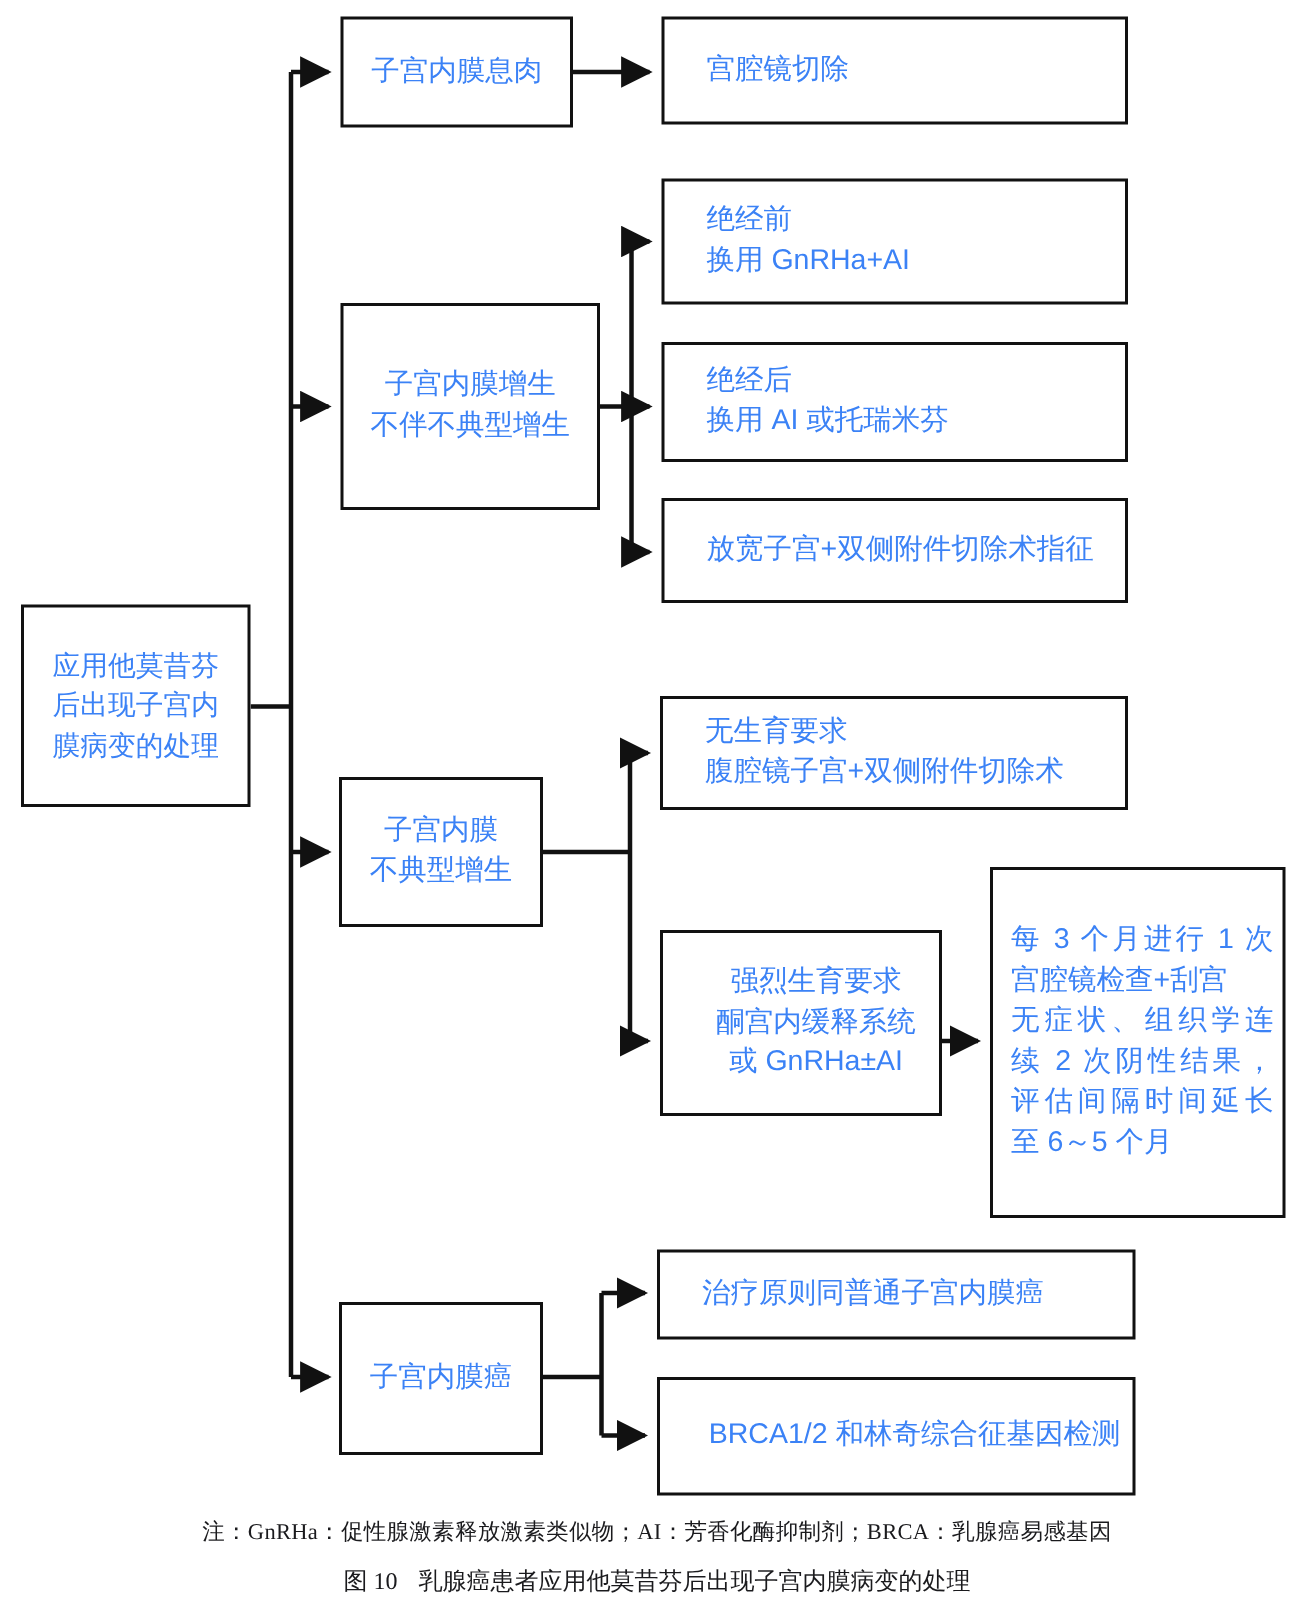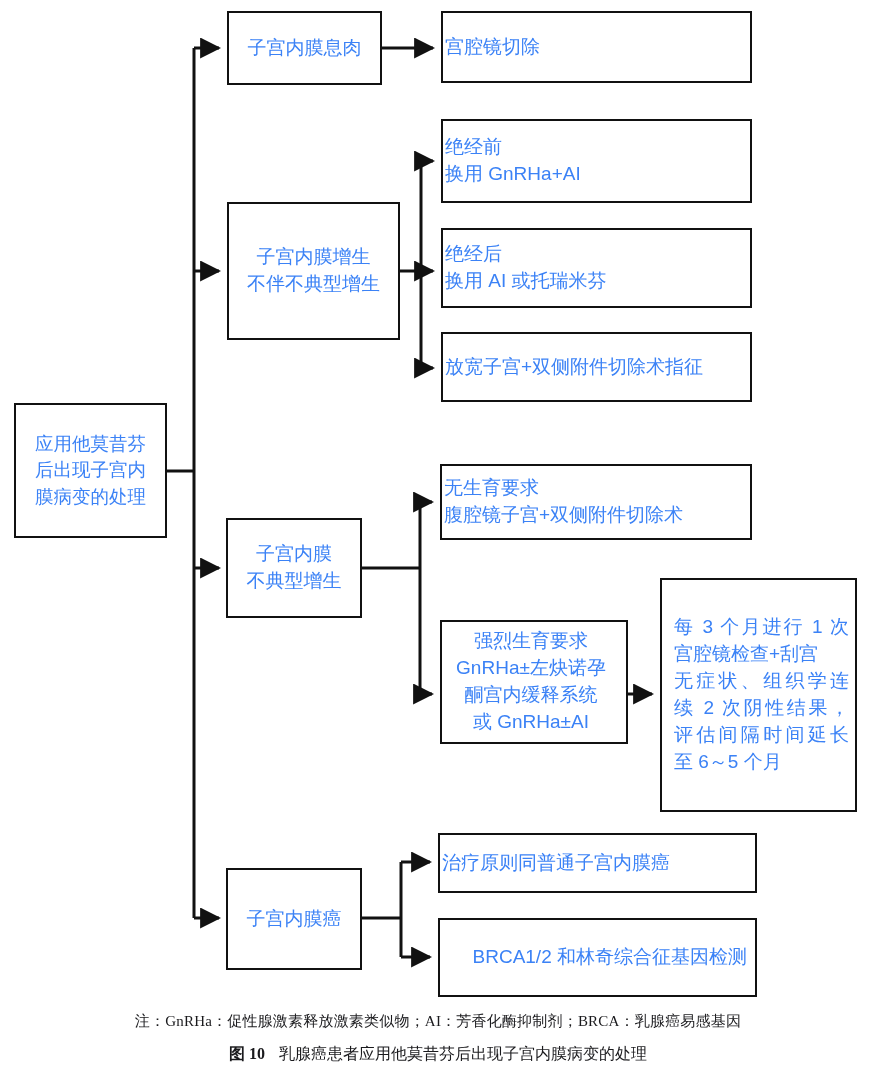--- a/index.html
+++ b/index.html
@@ -32,21 +32,21 @@
     flex-direction: column;
     justify-content: center;
     color: #3b82f6;
   }
   .node .line {
     display: block;
     white-space: pre;
     line-height: 1.42;
   }
   
-  .align-left   { align-items: flex-start; padding-left: 2px; padding-right: 8px; }
+  .align-left   { align-items: flex-start; padding-left: 28px; padding-right: 8px; }
   .align-center { align-items: center; padding-left: 8px; padding-right: 8px; }
 
   .fs-root   { font-size: 18.5px; }
   .fs-node   { font-size: 19px; }
   .fs-leaf   { font-size: 19px; }
   .fs-big    { font-size: 19px; }
 
   .justify-line {
     text-align: justify;
     text-align-last: justify;
@@ -64,21 +64,21 @@
   #note {
     top: 1012px;
     font-size: 15px;
     letter-spacing: 0.2px;
   }
   #figcaption {
     top: 1044px;
     font-size: 16px;
   }
   #figcaption .fignum {
-    font-weight: bold;
+    font-weight: normal;
     font-family: "Liberation Serif", "DejaVu Serif", serif;
   }
   #figcaption .capgap { display: inline-block; width: 14px; }
 </style>
 </head>
 <body>
 
 <div id="page">
 
   <svg class="connectors" viewBox="0 0 876 1076">
@@ -160,21 +160,20 @@
     <span class="line">不典型增生</span>
   </div>
 
   <div class="node align-left fs-leaf" style="left:440px; top:464px; width:312px; height:76px;">
     <span class="line">无生育要求</span>
     <span class="line">腹腔镜子宫+双侧附件切除术</span>
   </div>
 
   <div class="node align-left fs-leaf" style="left:440px; top:620px; width:188px; height:124px;align-items:center;">
     <span class="line">强烈生育要求</span>
-    <span class="line">GnRHa±左炔诺孕</span>
     <span class="line">酮宫内缓释系统</span>
     <span class="line">或 GnRHa±AI</span>
   </div>
 
   <div class="node align-left fs-big" style="left:660px; top:578px; width:197px; height:234px; padding-left:12px; padding-right:6px;">
     <span class="line justify-line">每 3 个月进行 1 次</span>
     <span class="line">宫腔镜检查+刮宫</span>
     <span class="line justify-line">无症状、组织学连</span>
     <span class="line justify-line">续 2 次阴性结果，</span>
     <span class="line justify-line">评估间隔时间延长</span>

